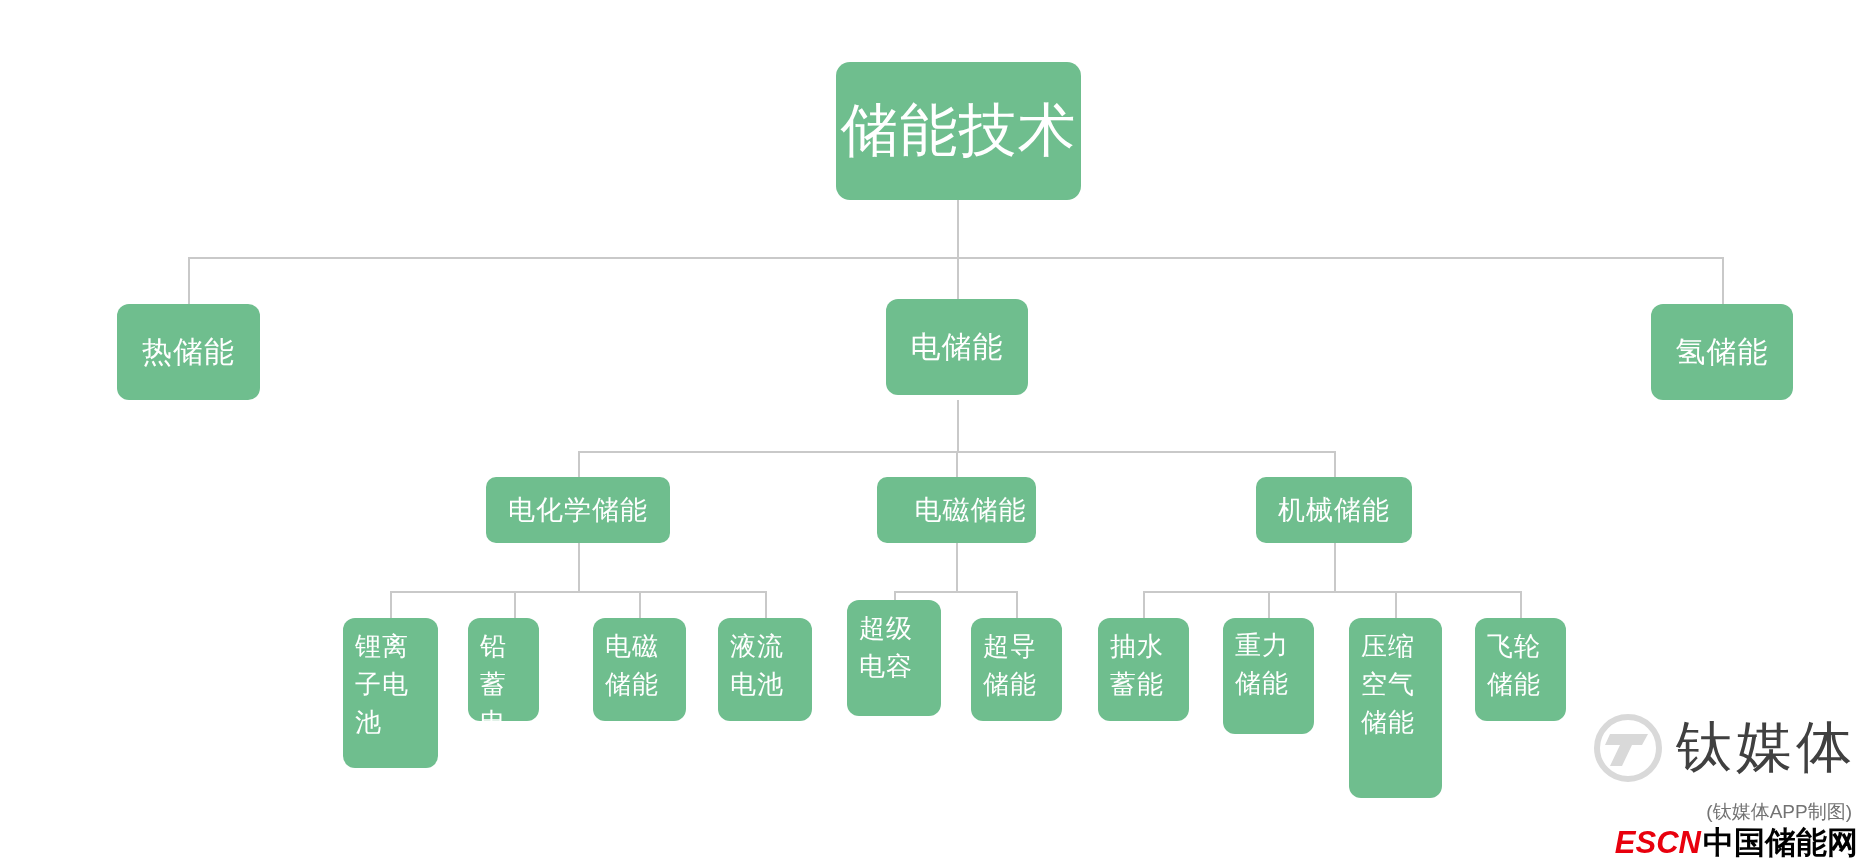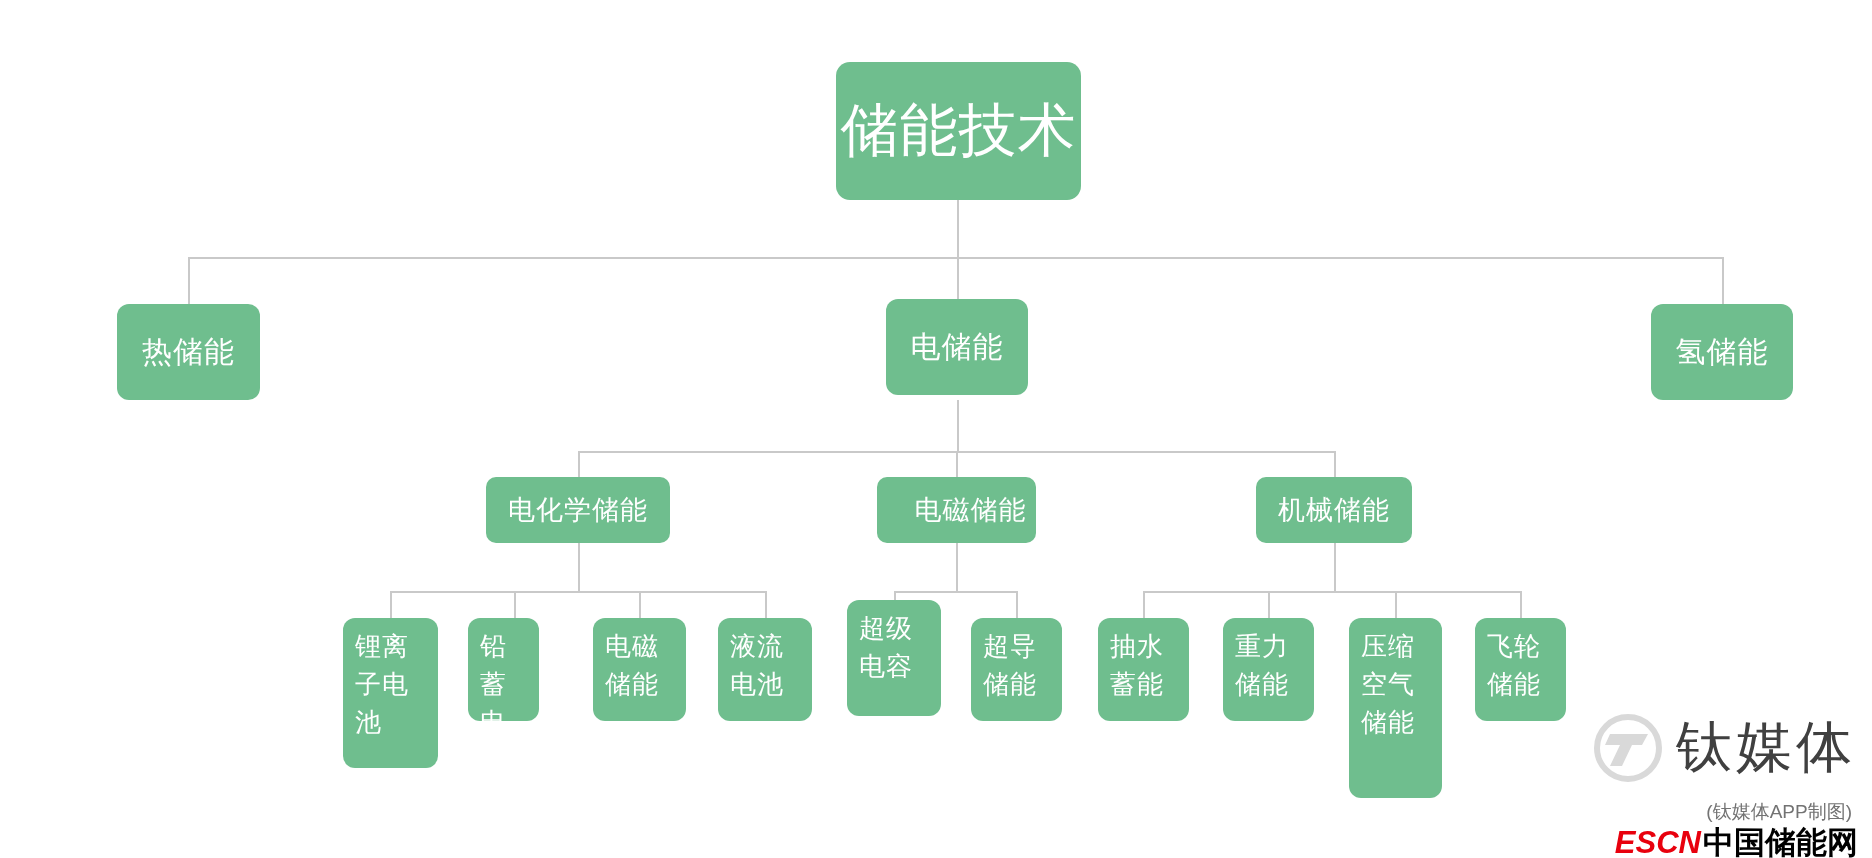--- a/index.html
+++ b/index.html
@@ -127,21 +127,21 @@
 
   <div class="node leaf" style="left:343px; top:618px; width:95px; height:150px;">锂离子电池</div>
   <div class="node leaf" style="left:468px; top:618px; width:71px; height:103px;">铅蓄电池</div>
   <div class="node leaf" style="left:593px; top:618px; width:93px; height:103px;">电磁储能</div>
   <div class="node leaf" style="left:718px; top:618px; width:94px; height:103px;">液流电池</div>
 
   <div class="node leaf" style="left:847px; top:600px; width:94px; height:116px;">超级电容</div>
   <div class="node leaf" style="left:971px; top:618px; width:91px; height:103px;">超导储能</div>
 
   <div class="node leaf" style="left:1098px; top:618px; width:91px; height:103px;">抽水蓄能</div>
-  <div class="node leaf" style="left:1223px; top:618px; width:91px; height:103px;">重力储能</div>
+  <div class="node leaf" style="left:1223px; top:618px; width:91px; height:116px;font-family:Liberation Serif, serif;">重力储能</div>
   <div class="node leaf" style="left:1349px; top:618px; width:93px; height:180px;">压缩空气储能</div>
   <div class="node leaf" style="left:1475px; top:618px; width:91px; height:103px;">飞轮储能</div>
 
   <div class="watermark">
     <span style="display:inline-flex;">
       <svg width="72" height="72" viewBox="0 0 72 72" aria-hidden="true">
         <circle cx="36" cy="36" r="31" fill="none" stroke="#d9d9d9" stroke-width="6"></circle>
         <path d="M18 22 L56 22 L50 33 L40 33 L30 54 L18 54 L28 33 L13 33 Z" fill="#d9d9d9"></path>
       </svg>
     </span>

